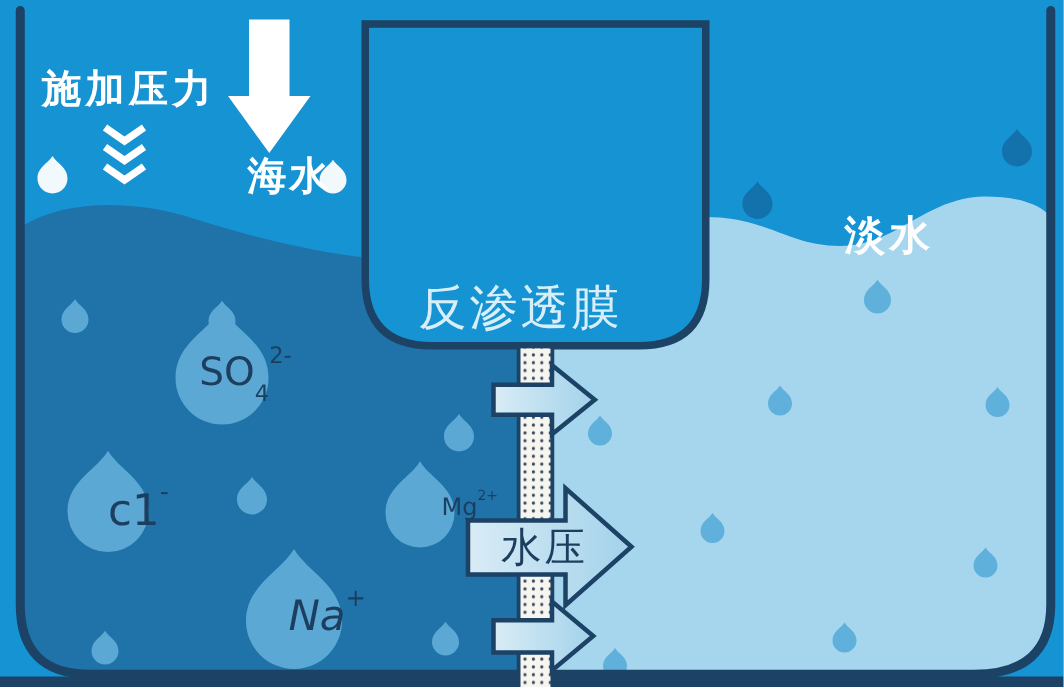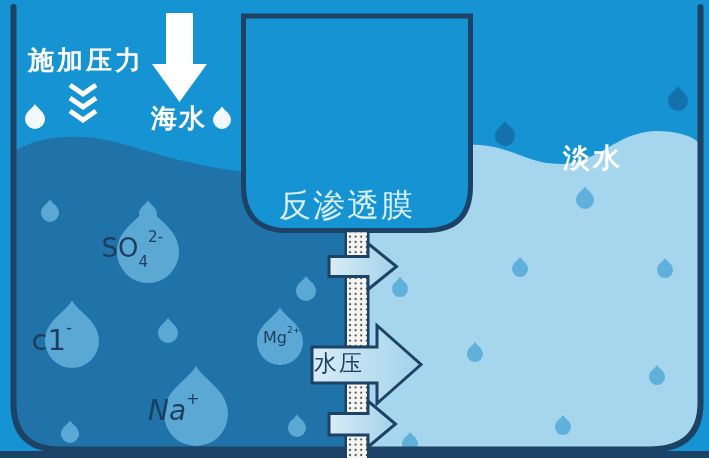--- a/index.html
+++ b/index.html
@@ -7,27 +7,27 @@
     position:relative;
     width:709px;height:458px;
     overflow:hidden;
     background:var(--background,#1593d3);
     font-family:"DejaVu Sans","Liberation Sans",sans-serif;
   }
   #scene{position:absolute;left:0;top:0;}
   .lbl{position:absolute;white-space:nowrap;line-height:1.1;}
   .lbl-white{color:#ffffff;font-weight:bold;}
   .lbl-pressure{left:28px;top:46px;font-size:26px;letter-spacing:3px;text-align:right;}
-  .lbl-seawater{left:151px;top:104px;font-size:26px;letter-spacing:2px;}
+  .lbl-seawater{left:165px;top:104px;font-size:26px;letter-spacing:2px;}
   .lbl-freshwater{left:563px;top:102px;font-size:27px;letter-spacing:3px;margin-top:41px;}
   .lbl-membrane{left:279px;top:188px;width:156px;text-align:left;
     font-size:32px;letter-spacing:2px;color:var(--membrane_label_color,#d8effa);}
-  .lbl-waterpressure{left:314px;top:351px;width:62px;text-align:left;
-    font-size:23px;letter-spacing:2px;color:var(--ion_text,#1c3e5f);}
-  .ion-label{position:absolute;text-align:left;color:var(--ion_text,#1c3e5f);}
+  .lbl-waterpressure{left:330px;top:351px;width:62px;text-align:right;
+    font-size:27px;letter-spacing:2px;color:var(--ion_text,#1c3e5f);}
+  .ion-label{position:absolute;text-align:right;color:var(--ion_text,#1c3e5f);}
   .ion-label sup{font-size:0.58em;position:relative;top:-0.35em;letter-spacing:0;}
   .ion-label sub{font-size:0.58em;position:relative;bottom:-0.25em;}
 </style>
 </head>
 <body>
 
 <div id="stage">
 
   <svg id="scene" width="709" height="458" viewBox="0 0 709 458">
     <defs>

